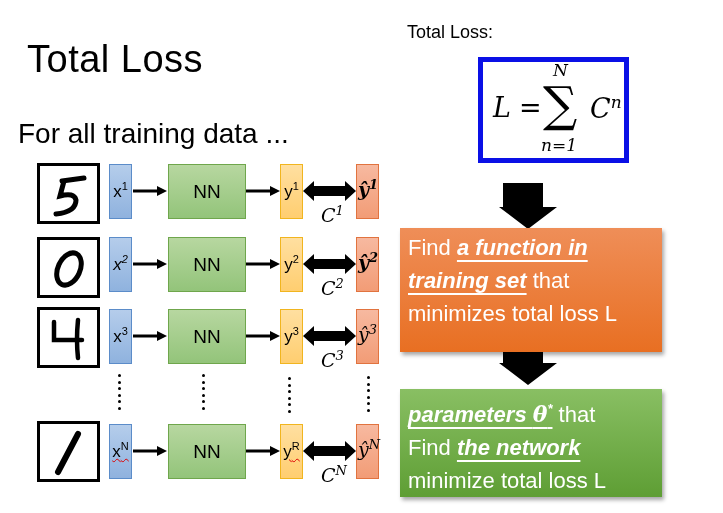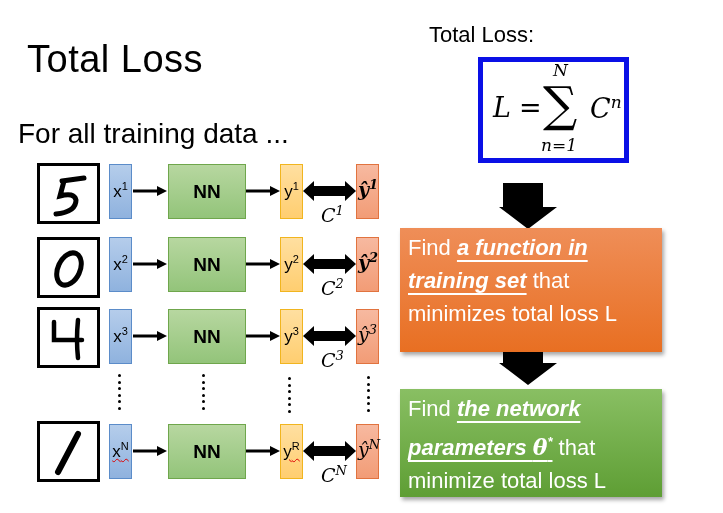--- a/index.html
+++ b/index.html
@@ -1,27 +1,27 @@
 <!DOCTYPE html>
 <html><head>
   <meta charset="utf-8">
   <style>
     html, body { margin: 0; padding: 0; background: #ffffff; }
     body { width: 723px; height: 513px; position: relative; overflow: hidden;
            font-family: "Liberation Sans", "DejaVu Sans", sans-serif; color: #000; }
     .abs { position: absolute; }
     #title { left: 27px; top: 38px; font-size: 38px; font-weight: 300; letter-spacing: 0.5px; }
     #subtitle { left: 18px; top: 118px; font-size: 28px; }
-    #total-loss-label { left: 429px; top: 22px; font-size: 22px; }
+    #total-loss-label { left: 407px; top: 22px; font-size: 18px; }
     #formula-box { left: 478px; top: 57px; width: 141px; height: 96px; border: 5px solid #0A10E6; background: #fff; }
     .math { font-family: "DejaVu Serif", "Liberation Serif", serif; font-style: italic; }
     .digit-box { width: 57px; height: 55px; border: 3px solid #000; background:#fff; }
     .digit-box svg { width: 100%; height: 100%; }
     .xbox { width: 21px; height: 53px; background: linear-gradient(#B5CDEB, #8FB2DE); border: 1px solid #5B8CC9; box-sizing: content-box; }
-    .nnbox { width: 76px; height: 53px; background: linear-gradient(#B7D7A0, #93C47A); border: 1px solid #6FA64C; font-weight: bold; }
+    .nnbox { width: 76px; height: 53px; background: linear-gradient(#B7D7A0, #93C47A); border: 1px solid #6FA64C; }
     .ybox { width: 21px; height: 53px; background: linear-gradient(#FFDFA0, #FFCE70); border: 1px solid #F1B51F; }
     .yhbox { width: 21px; height: 53px; background: linear-gradient(#F7B9A0, #F29C76); border: 1px solid #E1733F; }
     .boxlabel { position: absolute; left: 0; top: 0; width: 100%; height: 100%; display: flex; align-items: center; justify-content: center; font-size: 17px; }
     .nnlabel { font-size: 19px; }
     .sup { font-size: 11px; vertical-align: super; line-height: 0; }
     .squig { text-decoration: underline wavy #d00; text-decoration-thickness: 1px; }
     .clabel { font-size: 19px; }
     .clabel .sup { font-size: 13px; }
     .yhlabel { font-size: 19px; white-space: nowrap; }
     .yhlabel .sup { font-size: 13px; }
@@ -84,21 +84,21 @@
       <div class="abs clabel math" style="left:321px; top:204px;"><span>C</span><span class="sup">1</span></div>
       <div class="abs yhbox" style="left:356px; top:164px;"></div>
       <div class="abs yhlabel math" style="left:358px; top:178px;font-weight:bold;"><span>ŷ</span><span class="sup">1</span></div>
     </div>
     <div>
       <div class="abs digit-box" style="left:37px; top:237px;">
         <svg viewBox="0 0 57 55">
           <ellipse cx="29" cy="29" rx="11" ry="17" transform="rotate(25 29 29)" stroke="#000" stroke-width="5" fill="none"></ellipse>
         </svg>
       </div>
-      <div class="abs xbox" style="left:109px; top:237px;">
+      <div class="abs xbox" style="left:109px; top:237px;font-style:italic;">
         <div class="boxlabel">
           <span class=""><span>x</span><span class="sup">2</span></span>
         </div>
       </div>
       <svg class="abs" style="left:133px; top:257px;" width="34" height="14">
         <line x1="0" y1="7" x2="26" y2="7" stroke="#000" stroke-width="3"></line>
         <polygon points="24,2 34,7 24,12" fill="#000"></polygon>
       </svg>
       <div class="abs nnbox" style="left:168px; top:237px;">
         <div class="boxlabel nnlabel">NN</div>
@@ -229,16 +229,16 @@
   <polygon points="4,0 44,0 44,22 58,22 29,44 0,22 4,22" fill="#000"></polygon>
 </svg>
 
 <div class="abs bigbox" id="orange-box">
   <div><span>Find </span><span class="em">a function in</span></div>
   <div><span class="em">training set</span><span> that</span></div>
   <div>minimizes total loss L</div>
 </div>
 
 <div class="abs bigbox" id="green-box">
+  <div><span class="em"><span>parameters </span><span class="theta">θ</span><span style="font-size:13px; vertical-align: 9px;">*</span></span><span> that</span></div>
   <div><span>Find </span><span class="em">the network</span></div>
-  <div><span class="em"><span>parameters </span><span class="theta">θ</span><span style="font-size:13px; vertical-align: 9px;">*</span></span><span> that</span></div>
   <div>minimize total loss L</div>
 </div>
 
 </body></html>

